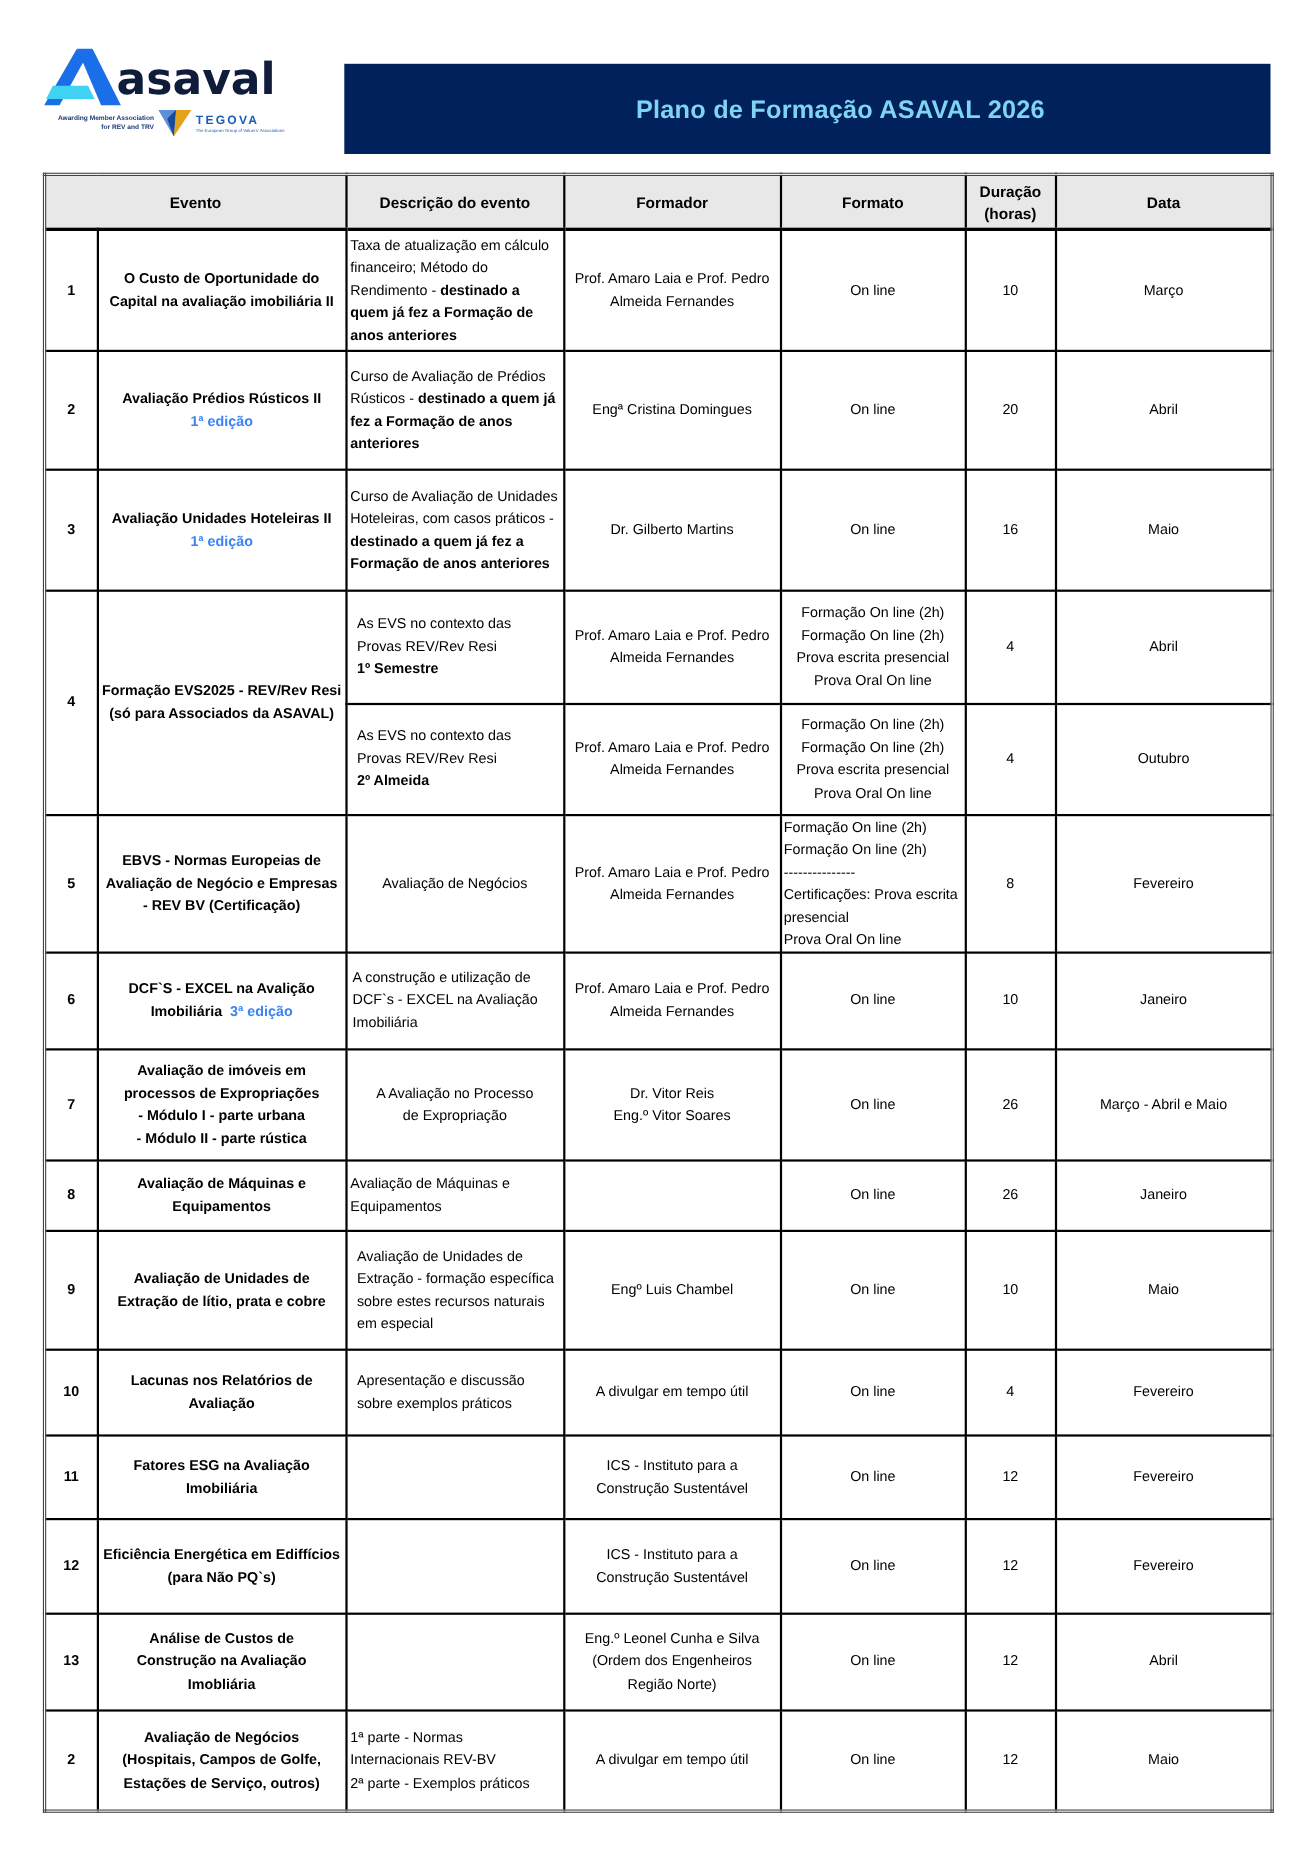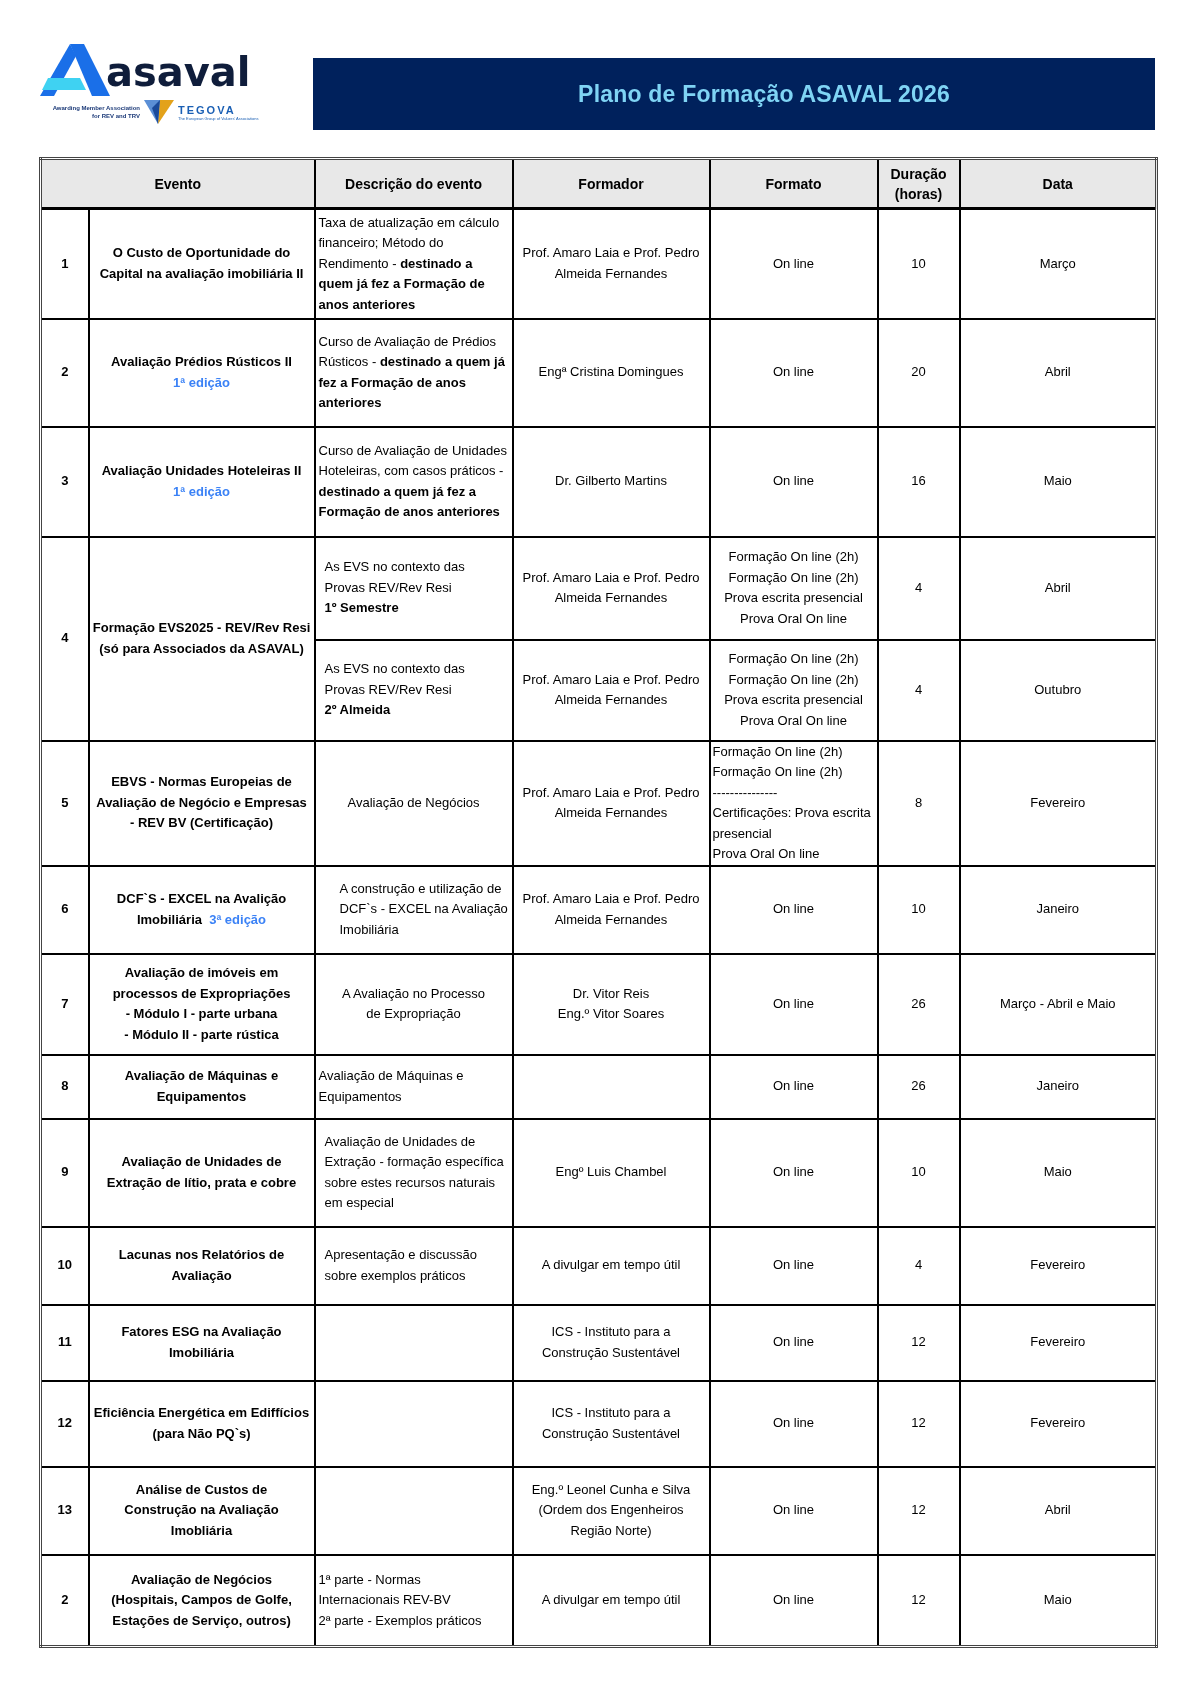--- a/index.html
+++ b/index.html
@@ -10,21 +10,21 @@
   .logo-top { display: flex; align-items: center; }
   .logo-mark { width: 70px; height: 52px; }
   .logo-word { font-family: "DejaVu Sans", sans-serif; font-weight: bold; font-size: 40px; color: #0f1d3b; letter-spacing: 0px; margin-left: -4px; margin-top: 4px; }
   .logo-bottom { display: flex; align-items: center; margin-top: 4px; }
   .logo-tagline { font-size: 6px; line-height: 8px; color: #1c3a78; text-align: right; width: 100px; font-weight: bold; }
   .tegova-mark { width: 30px; height: 24px; margin-left: 4px; }
   .tegova-text { margin-left: 4px; }
   .tegova-name { font-size: 11px; font-weight: bold; color: #1a5fb4; letter-spacing: 2px; line-height: 12px; }
   .tegova-sub { font-size: 4px; color: #1a5fb4; line-height: 5px; }
 
-  .title-banner { position: absolute; left: 313px; top: 58px; width: 842px; height: 72px; background: #00215c; display: flex; align-items: center; justify-content: center; }
+  .title-banner { position: absolute; left: 313px; top: 58px; width: 842px; height: 82px; background: #00215c; display: flex; align-items: center; justify-content: center; }
   .title-text { font-family: "Liberation Sans", sans-serif; font-weight: bold; font-size: 23px; color: #7fd4f4; letter-spacing: 0.2px; margin-left: 60px; }
 
   table.plan { position: absolute; left: 39px; top: 157px; width: 1116px; border-collapse: collapse; table-layout: fixed; border: 3px double #444; }
   table.plan th, table.plan td { border: 2px solid #000; vertical-align: middle; font-size: 13px; line-height: 20.5px; padding: 1px 3px; }
   table.plan th { background: #e8e8e8; font-weight: bold; text-align: center; height: 50px; font-size: 14px; line-height: 20px; border-bottom-width: 3px; }
   td.num { font-weight: bold; font-size: 17px; text-align: center; }
   td.evt { font-weight: bold; text-align: center; }
   td.desc { text-align: left; margin-top: 32px; }
   td.center { text-align: center; }
   .red { color: #3b82f6; font-weight: bold; }
@@ -170,21 +170,21 @@
         <span class="line">Certificações: Prova escrita presencial</span>
         <span class="line">Prova Oral On line</span>
       </td>
       <td class="center">8</td>
       <td class="center">Fevereiro</td>
     </tr>
 
     <tr style="height:88px">
       <td class="num">6</td>
       <td class="evt"><span style="white-space:pre-wrap">DCF`S - EXCEL na Avalição Imobiliária  </span><span class="red">3ª edição</span></td>
-      <td class="desc" style="padding-left:24px">A construção e utilização de DCF`s - EXCEL na Avaliação Imobiliária</td>
+      <td class="desc" style="padding-left:5px">A construção e utilização de DCF`s - EXCEL na Avaliação Imobiliária</td>
       <td class="center">Prof. Amaro Laia e Prof. Pedro Almeida Fernandes</td>
       <td class="center">On line</td>
       <td class="center">10</td>
       <td class="center">Janeiro</td>
     </tr>
 
     <tr style="height:101px">
       <td class="num">7</td>
       <td class="evt">
         <span class="line">Avaliação de imóveis em</span>

